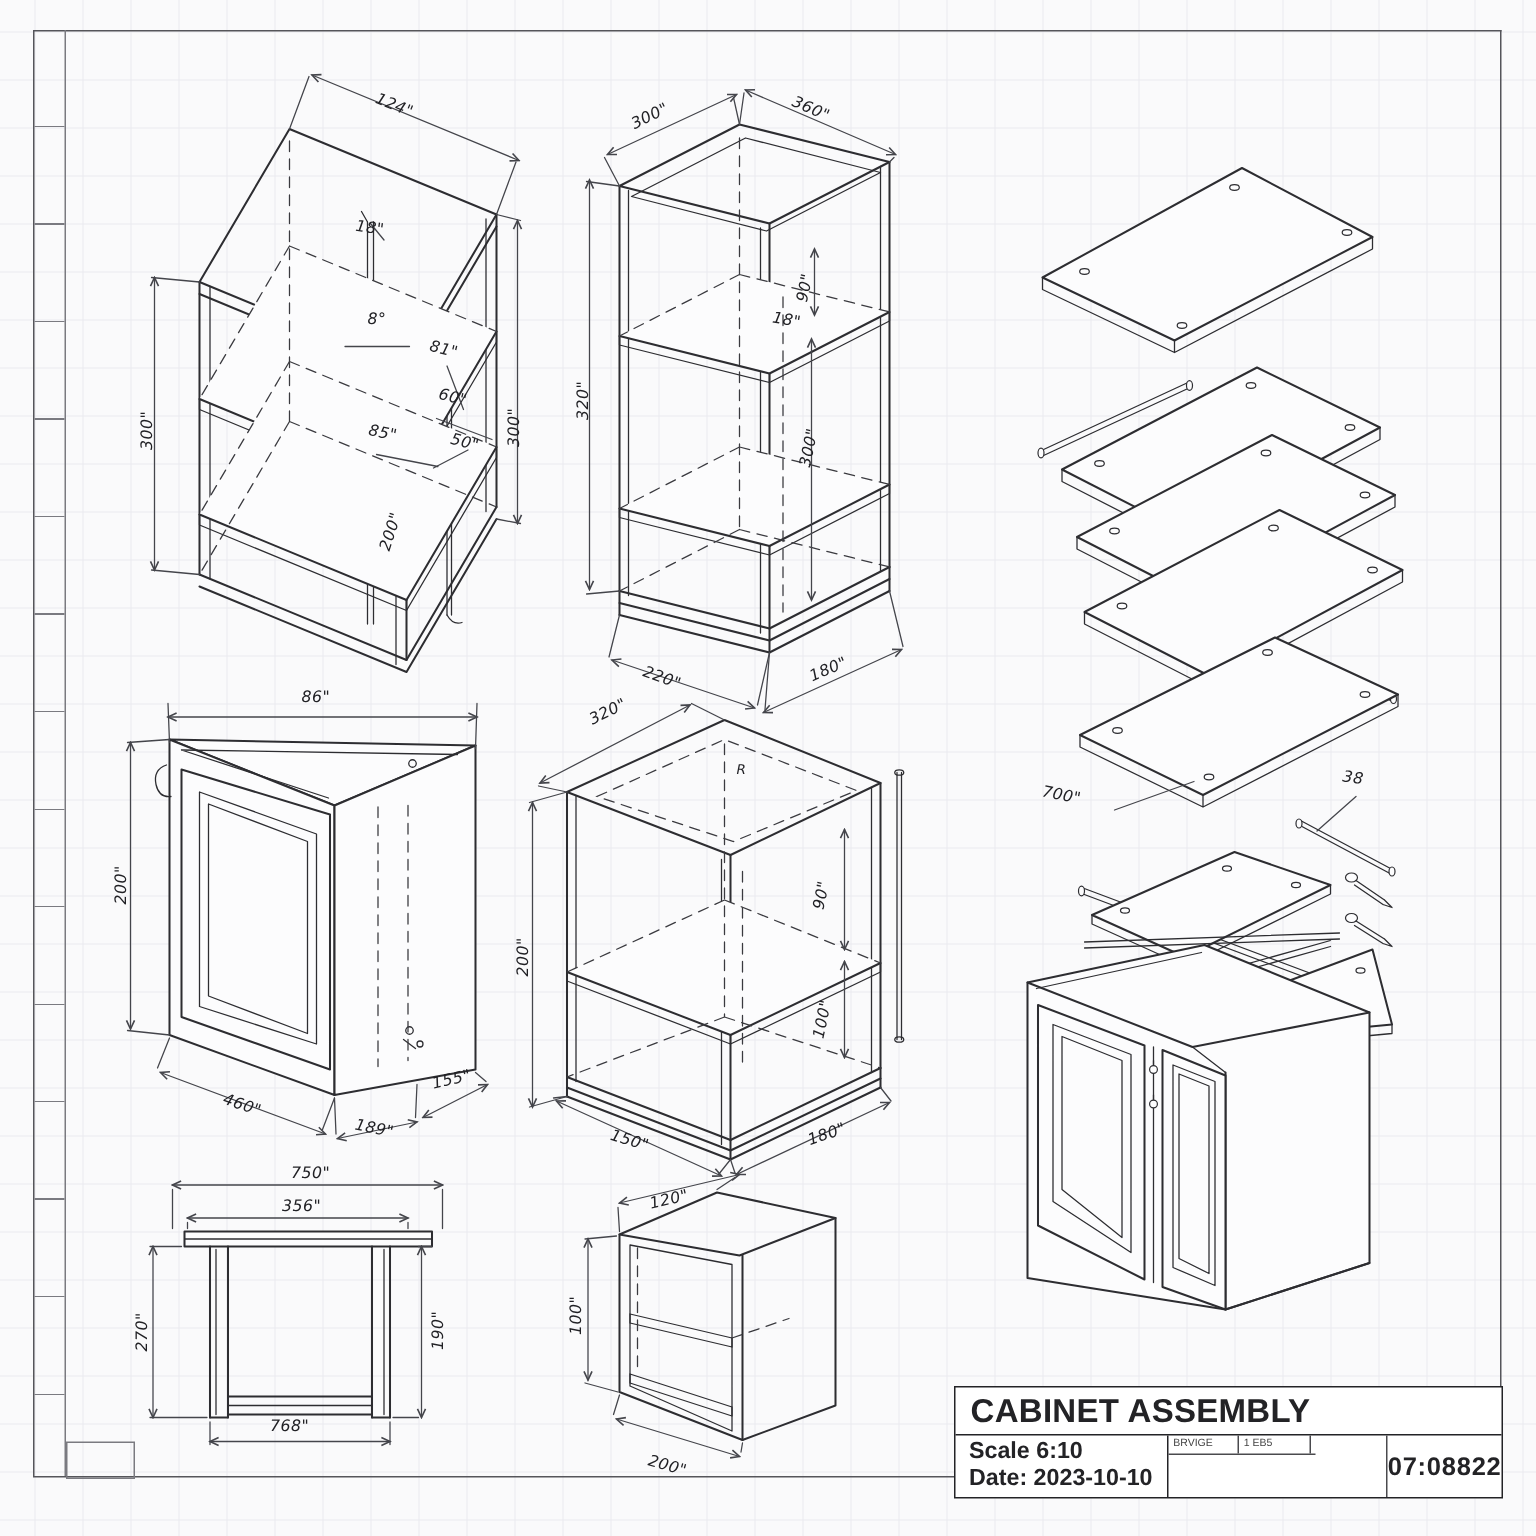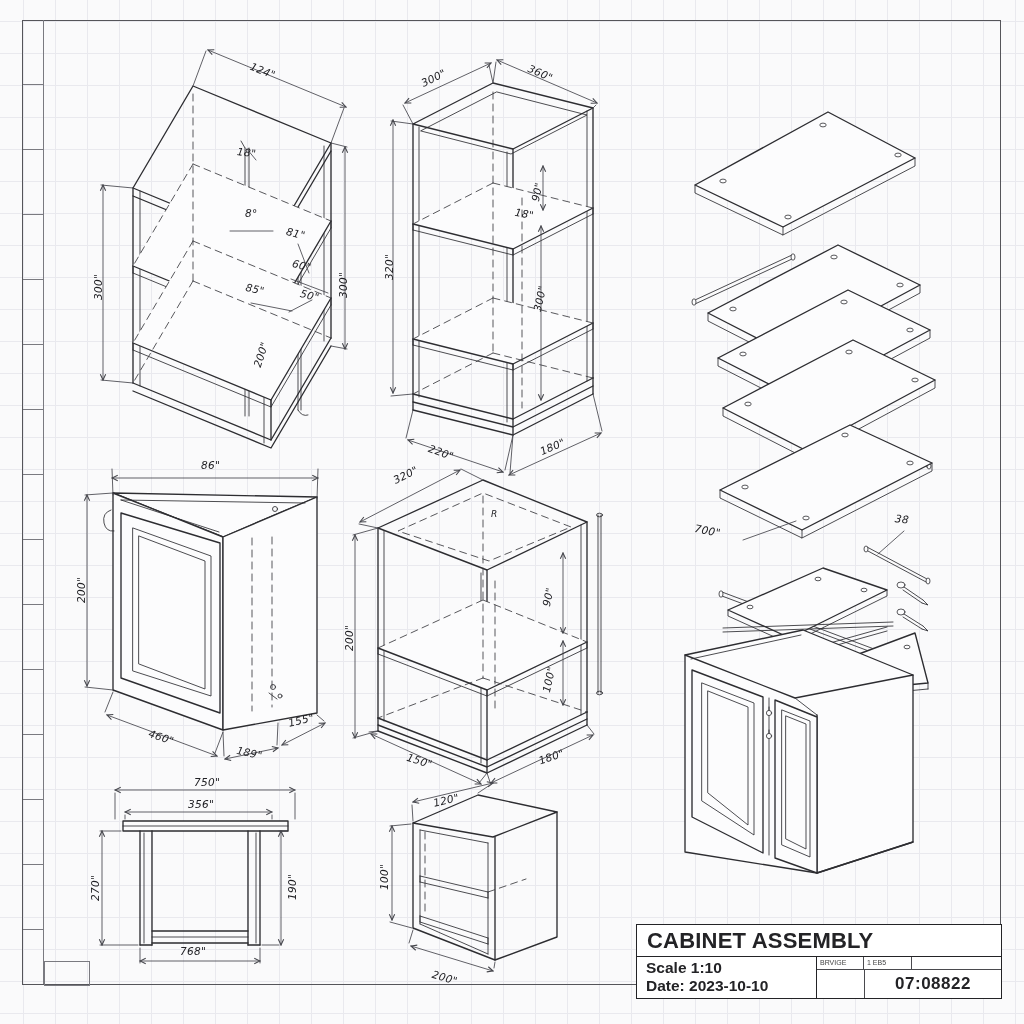--- a/index.html
+++ b/index.html
@@ -34,21 +34,21 @@
   .dim.small{font-size:9px;}
   
   .tblock{position:absolute;left:636px;top:924px;width:366px;height:75px;
     background:#ffffff;border:1.7px solid #232326;box-sizing:border-box;
     font-family:"Liberation Sans",sans-serif;}
   .tb-title{height:32px;border-bottom:1.7px solid #232326;box-sizing:border-box;
     font-weight:bold;font-size:22px;letter-spacing:.2px;padding:3px 0 0 10px;}
   .tb-lower{display:flex;height:41px;}
   .tb-scale{width:180px;border-right:1.5px solid #232326;box-sizing:border-box;
     font-weight:bold;font-size:15.5px;line-height:18px;padding:2px 0 0 9px;}
-  .tb-right{flex:1;display:flex;flex-direction:column;}
+  .tb-right{flex:1;display:flex;}
   .tb-mini{display:flex;height:13px;border-bottom:1px solid #4a4a4e;box-sizing:border-box;}
   .tb-mini div{font-size:7px;color:#444;padding:2px 0 0 3px;box-sizing:border-box;}
   .tb-mini .c1{width:47px;border-right:1px solid #4a4a4e;}
   .tb-mini .c2{width:48px;border-right:1px solid #4a4a4e;}
   .tb-mini .c3{flex:1;}
   .tb-num{flex:1;display:flex;}
   .tb-num .sp{width:47px;border-right:1px solid #4a4a4e;}
   .tb-num .no{flex:1;display:flex;align-items:center;justify-content:center;
     font-weight:bold;font-size:17px;letter-spacing:.5px;}
 </style>
@@ -416,21 +416,21 @@
         <path d="M114,112 V115 M114,135 V138"></path>
       </g>
     </svg>
   </div>
 
   
   <div class="tblock">
     <div class="tb-title">CABINET ASSEMBLY</div>
     <div class="tb-lower">
       <div class="tb-scale">
-        <div>Scale 1:10</div>
+        <div>Scale 6:10</div>
         <div>Date: 2023-10-10</div>
       </div>
       <div class="tb-right">
         <div class="tb-mini">
           <div class="c1">BRVIGE</div>
           <div class="c2">1 EB5</div>
           <div class="c3"></div>
         </div>
         <div class="tb-num">
           <div class="sp"></div>

